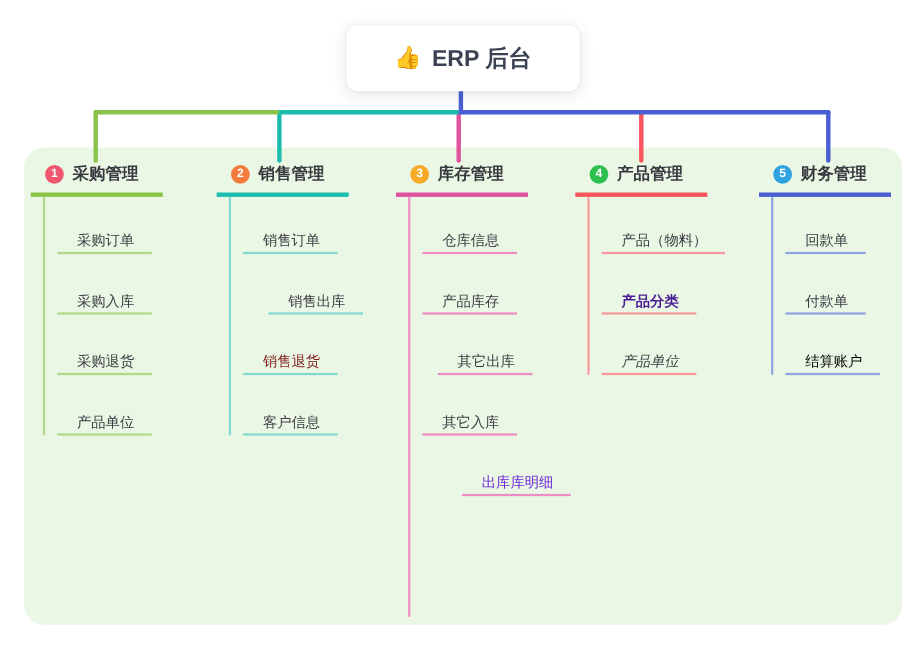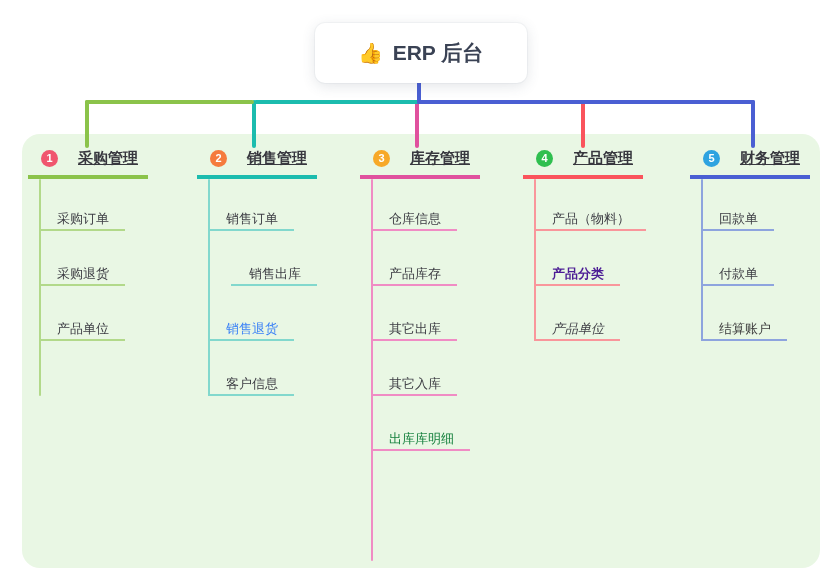--- a/index.html
+++ b/index.html
@@ -29,24 +29,24 @@
   .branch{position:absolute;top:149px;z-index:3;}
   .branch-head{
     display:flex;align-items:center;height:19px;width:120px;
     padding-bottom:7px;border-bottom:4px solid;box-sizing:content-box;
     cursor:pointer;
   }
   .badge{
     width:17px;height:17px;border-radius:50%;flex:none;margin-left:13px;
     color:#fff;font-size:11px;font-weight:700;line-height:17px;text-align:center;
   }
-  .branch-label{margin-left:20px;font-size:15px;font-weight:600;color:#38383f;white-space:nowrap;text-decoration:underline;}
+  .branch-label{margin-left:8px;font-size:15px;font-weight:600;color:#38383f;white-space:nowrap;}
 
   .vline{position:absolute;left:11px;top:30px;width:2px;border-radius:1px;}
-  .kids{position:absolute;left:11px;top:30px;}
+  .kids{position:absolute;left:24px;top:30px;}
   .kid{
     display:table;white-space:nowrap;
     padding:31px 16px 1px 18px;margin-bottom:3px;
     border-bottom:2px solid;
     font-size:13px;color:#3c3c43;cursor:pointer;
   }
 </style>
 </head>
 <body>
 
@@ -71,49 +71,50 @@
 
   <div id="branches">
       <div class="branch" style="left: 28px;">
         <div class="branch-head" style="border-bottom-color: rgb(139, 195, 74);">
           <span class="badge" style="background: rgb(240, 86, 110);">1</span>
           <span class="branch-label">采购管理</span>
         </div>
         <div class="vline" style="background: rgb(178, 217, 138); height: 217px;"></div>
         <div class="kids">
           <div class="kid" style="border-bottom-color: rgb(178, 217, 138); color: rgb(60, 60, 67);">采购订单</div>
+          <div class="kid" style="border-bottom-color: rgb(178, 217, 138); color: rgb(60, 60, 67);">采购入库</div>
           <div class="kid" style="border-bottom-color: rgb(178, 217, 138); color: rgb(60, 60, 67);">采购退货</div>
           <div class="kid" style="border-bottom-color: rgb(178, 217, 138); color: rgb(60, 60, 67);">产品单位</div>
         </div>
       </div>
       <div class="branch" style="left: 197px;">
         <div class="branch-head" style="border-bottom-color: rgb(28, 188, 174);">
           <span class="badge" style="background: rgb(245, 123, 61);">2</span>
           <span class="branch-label">销售管理</span>
         </div>
         <div class="vline" style="background: rgb(130, 216, 205); height: 217px;"></div>
         <div class="kids">
           <div class="kid" style="border-bottom-color: rgb(130, 216, 205); color: rgb(60, 60, 67);">销售订单</div>
           <div class="kid" style="border-bottom-color: rgb(130, 216, 205); color: rgb(60, 60, 67); margin-left: 23px;">销售出库</div>
-          <div class="kid" style="border-bottom-color: rgb(130, 216, 205); color: #3b82f6;">销售退货</div>
+          <div class="kid" style="border-bottom-color: rgb(130, 216, 205); color: #7f1d1d;">销售退货</div>
           <div class="kid" style="border-bottom-color: rgb(130, 216, 205); color: rgb(60, 60, 67);">客户信息</div>
         </div>
       </div>
       <div class="branch" style="left: 360px;">
         <div class="branch-head" style="border-bottom-color: rgb(224, 81, 158);">
           <span class="badge" style="background: rgb(247, 169, 40);">3</span>
           <span class="branch-label">库存管理</span>
         </div>
         <div class="vline" style="background: rgb(240, 140, 196); height: 382px;"></div>
         <div class="kids">
           <div class="kid" style="border-bottom-color: rgb(240, 140, 196); color: rgb(60, 60, 67); font-family: Liberation Mono, monospace;">仓库信息</div>
           <div class="kid" style="border-bottom-color: rgb(240, 140, 196); color: rgb(60, 60, 67);">产品库存</div>
-          <div class="kid" style="border-bottom-color: rgb(240, 140, 196); color: rgb(60, 60, 67);">其它出库</div>
+          <div class="kid" style="border-bottom-color: rgb(240, 140, 196); color: rgb(60, 60, 67); margin-left: 14px;">其它出库</div>
           <div class="kid" style="border-bottom-color: rgb(240, 140, 196); color: rgb(60, 60, 67);">其它入库</div>
-          <div class="kid" style="border-bottom-color: rgb(240, 140, 196); color: #15803d;">出库库明细</div>
+          <div class="kid" style="border-bottom-color: rgb(240, 140, 196); color: #6d28d9; margin-left: 36px;">出库库明细</div>
         </div>
       </div>
       <div class="branch" style="left: 523px;">
         <div class="branch-head" style="border-bottom-color: rgb(250, 84, 92);">
           <span class="badge" style="background: rgb(47, 191, 79);">4</span>
           <span class="branch-label">产品管理</span>
         </div>
         <div class="vline" style="background: rgb(249, 150, 155); height: 162px;"></div>
         <div class="kids">
           <div class="kid" style="border-bottom-color: rgb(249, 150, 155); color: rgb(60, 60, 67);">产品（物料）</div>
@@ -123,18 +124,18 @@
       </div>
       <div class="branch" style="left: 690px;">
         <div class="branch-head" style="border-bottom-color: rgb(74, 95, 211);">
           <span class="badge" style="background: rgb(46, 163, 224);">5</span>
           <span class="branch-label">财务管理</span>
         </div>
         <div class="vline" style="background: rgb(142, 164, 222); height: 162px;"></div>
         <div class="kids">
           <div class="kid" style="border-bottom-color: rgb(142, 164, 222); color: rgb(60, 60, 67);">回款单</div>
           <div class="kid" style="border-bottom-color: rgb(142, 164, 222); color: rgb(60, 60, 67);">付款单</div>
-          <div class="kid" style="border-bottom-color: rgb(142, 164, 222); color: #404040;">结算账户</div>
+          <div class="kid" style="border-bottom-color: rgb(142, 164, 222); color: #000000;">结算账户</div>
         </div>
       </div>
     </div>
 
 </div>
 
 </body></html>

